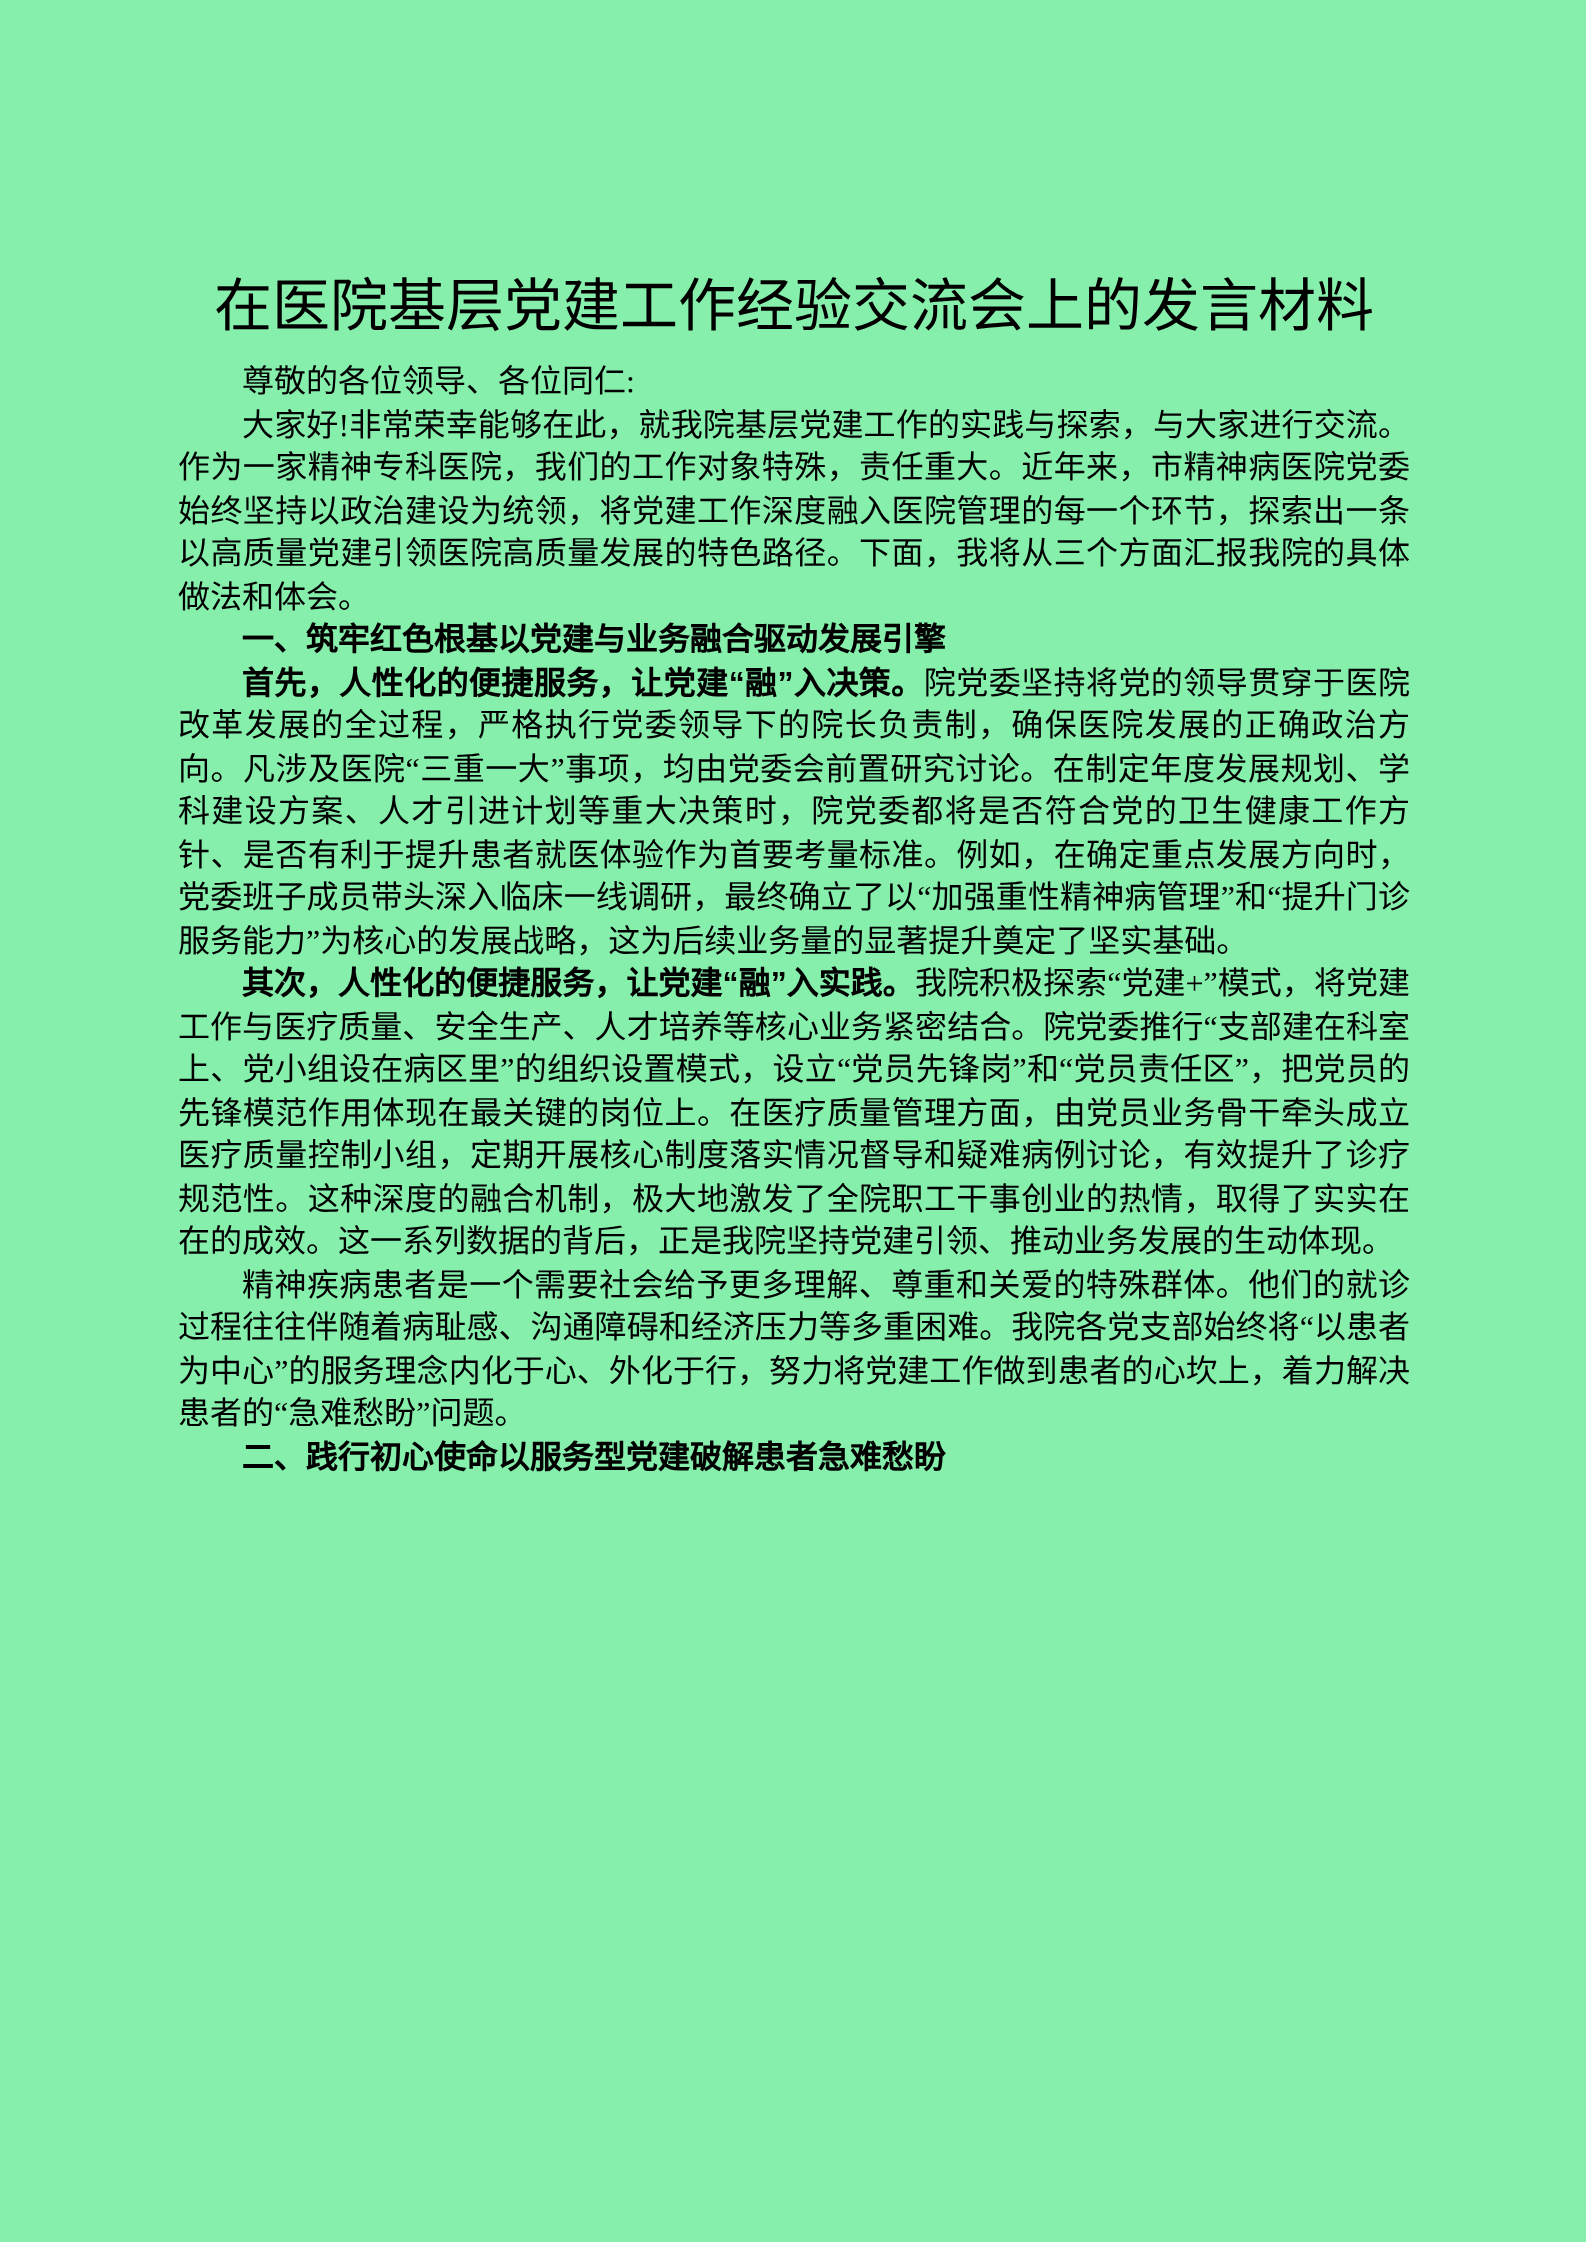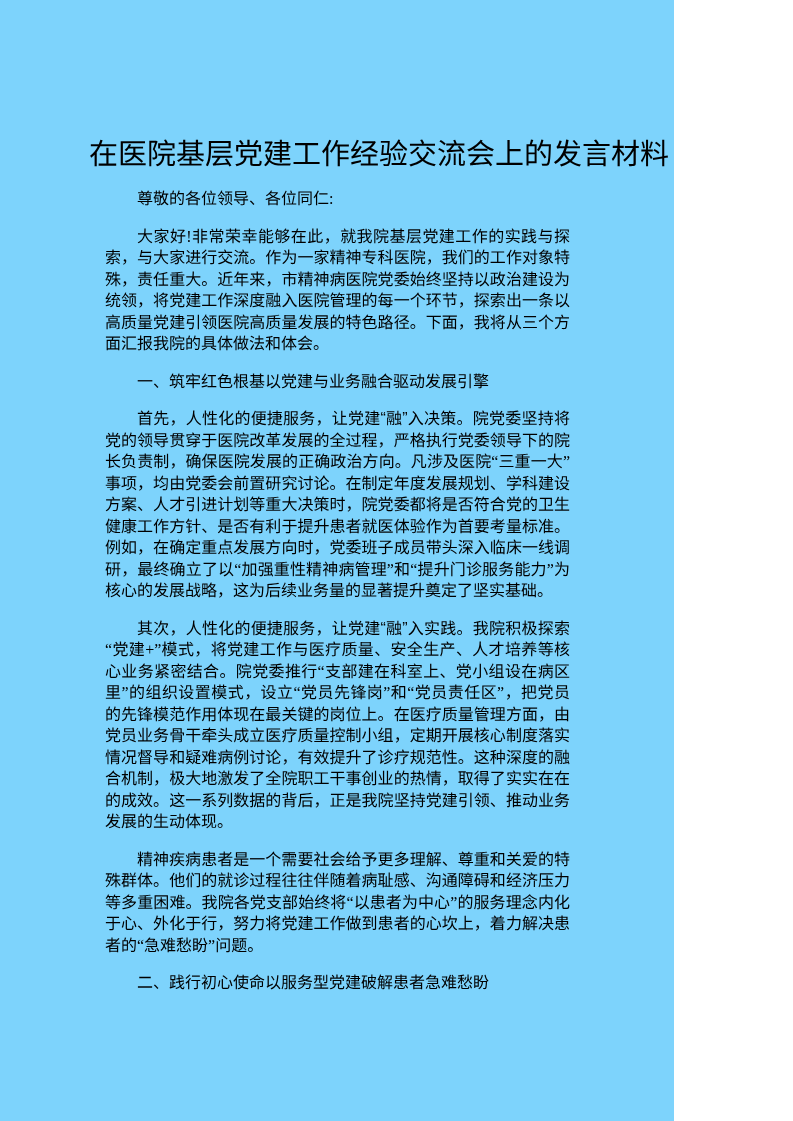--- a/index.html
+++ b/index.html
@@ -2,23 +2,23 @@
 <html lang="zh-CN"><head>
 <meta charset="utf-8">
 <style>
   html, body {
     margin: 0;
     padding: 0;
     background: #ffffff;
   }
   .page {
     position: relative;
-    width: 674px;
+    width: 793px;
     height: 1121px;
-    background: #7dd3fc;
+    background: #86efac;
     box-sizing: border-box;
     padding: 136px 88px 0 89px;
     overflow: hidden;
     color: #000000;
     font-family: "Liberation Serif", "DejaVu Serif", serif;
   }
   .doc-title {
     margin: 0 0 9px 0;
     font-size: 29px;
     line-height: 36px;
@@ -26,33 +26,33 @@
     text-align: center;
     white-space: nowrap;
     letter-spacing: 0px;
     font-family: "Liberation Serif", "DejaVu Serif", serif;
   }
   .doc-body {
     font-size: 16px;
     line-height: 21.5px;
   }
   .para {
-    margin: 16px;
+    margin: 0;
     text-indent: 2em;
     text-align: justify;
     word-break: break-all;
   }
   .para:last-child {
     text-align: justify;
   }
   .run {
     font-weight: 400;
   }
   .run.bold {
-    font-weight: 400;
+    font-weight: 700;
     font-family: "Liberation Sans", "DejaVu Sans", sans-serif;
   }
 </style>
 </head>
 <body>
 
 <div class="page">
   <h1 class="doc-title">在医院基层党建工作经验交流会上的发言材料</h1>
   <div class="doc-body">
       <p class="para"><span class="run">尊敬的各位领导、各位同仁:</span></p>

